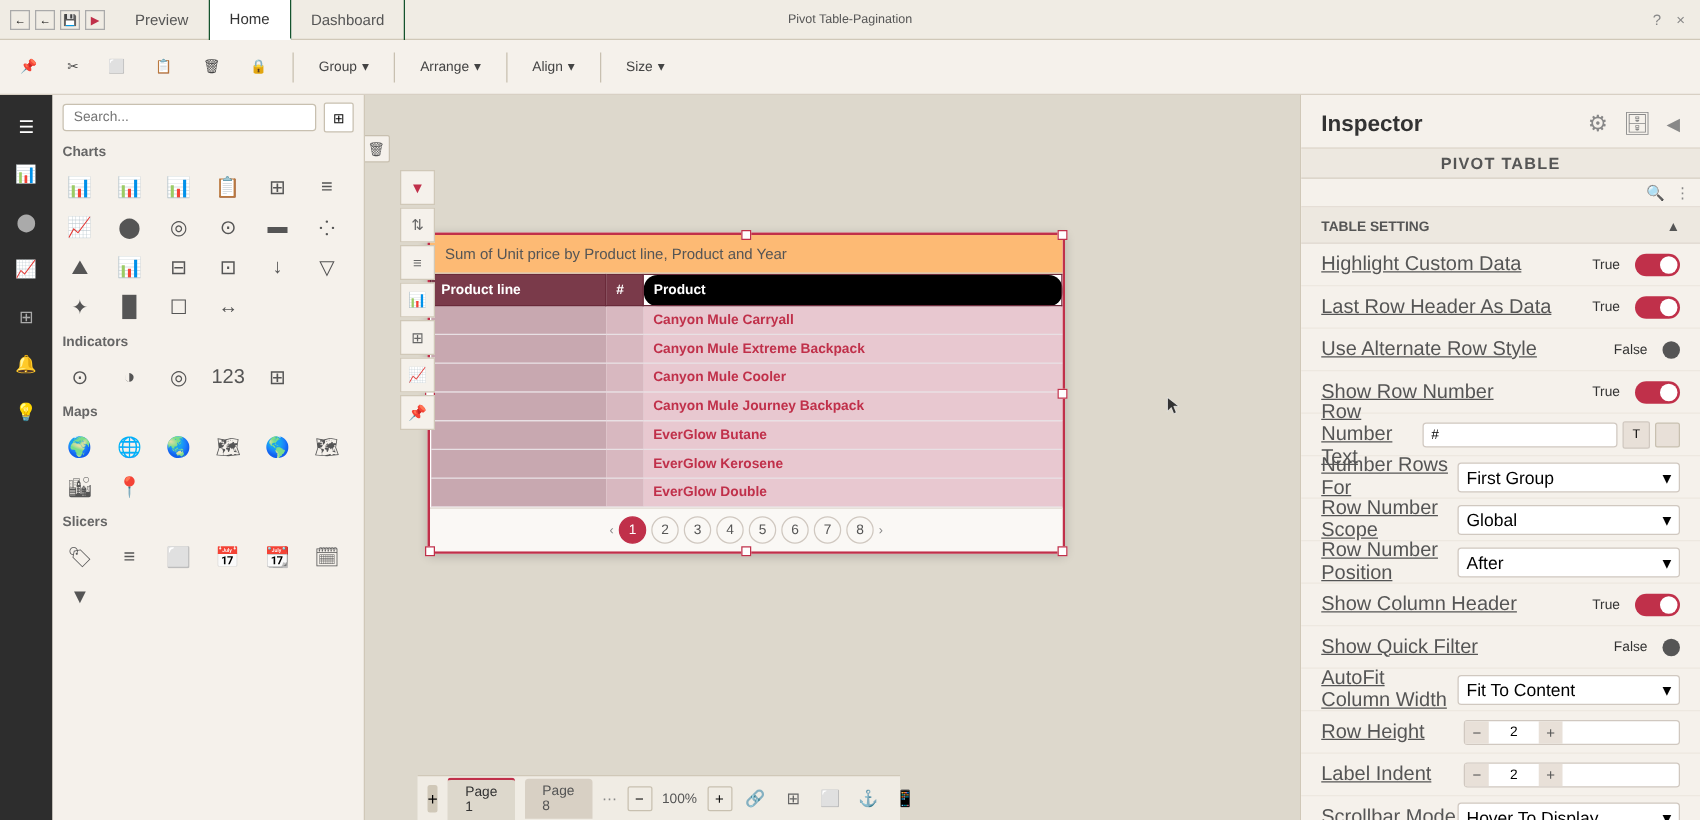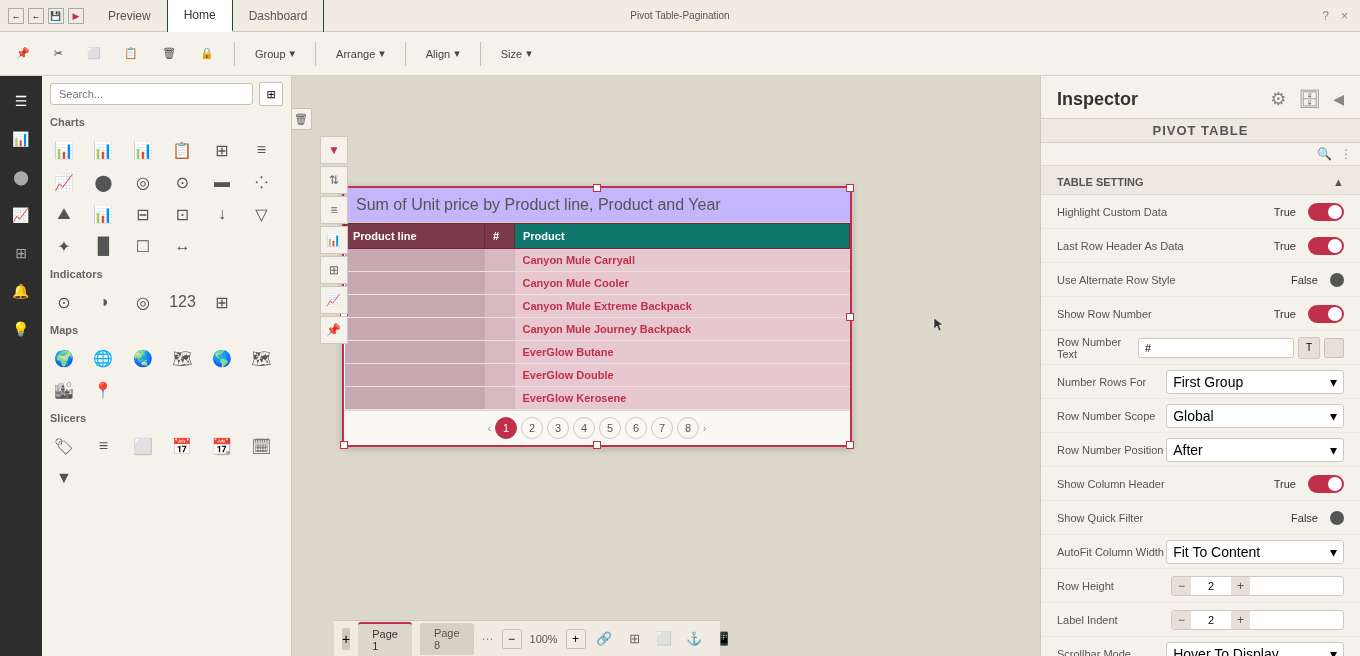--- a/index.html
+++ b/index.html
@@ -80,23 +80,23 @@
       top: 50px;
       left: 30px;
       width: 510px;
       border: 2px solid #c0304a;
       background: #fff;
       box-shadow: 0 2px 8px rgba(0,0,0,0.2);
     }
     .pivot-widget-toolbar-btn { width: 22px; height: 22px; display: flex; align-items: center; justify-content: center; background: #f5f1eb; border: 1px solid #c8c0b0; border-radius: 2px; cursor: pointer; font-size: 11px; color: #555; }
 
     .pivot-title {
-      background: #c4b5fd;
+      background: #fdba74;
       padding: 8px 12px;
-      font-size: 16px;
+      font-size: 12px;
       color: #555;
       border-bottom: 1px solid #d8d0c4;
     }
     .pivot-table { width: 100%; border-collapse: collapse; }
     .pivot-table th {
       background: #7a3a4a;
       color: #fff;
       padding: 6px 8px;
       text-align: left;
       font-size: 11px;
@@ -158,21 +158,21 @@
       border-bottom: 1px solid #e0d8d0;
       background: #ede8e0;
     }
     .inspector-row {
       display: flex;
       align-items: center;
       padding: 6px 16px;
       border-bottom: 1px solid #ede8e0;
       min-height: 34px;
     }
-    .inspector-label { flex: 1; font-size: 11px; color: #555; }
+    .inspector-label { flex: 1; font-size: 16px; color: #555; text-decoration: underline; }
     .inspector-value { font-size: 11px; color: #333; }
     .toggle-switch {
       width: 36px;
       height: 18px;
       border-radius: 9px;
       background: #c0304a;
       position: relative;
       cursor: pointer;
     }
     .toggle-switch::after {
@@ -417,58 +417,58 @@
         <div class="handle" style="bottom:-4px;right:-4px;"></div>
 
         <div class="pivot-title">Sum of Unit price by Product line, Product and Year</div>
 
         <div style="overflow:hidden;">
           <table class="pivot-table">
             <thead>
               <tr>
                 <th class="" style="background:#7a3a4a; width:140px;">Product line</th>
                 <th class="" style="background:#7a3a4a; width:30px;">#</th>
-                <th class="" style="background:#0f766e;">Product</th>
+                <th class="" style="background:#000000;border-radius:11px;">Product</th>
               </tr>
             </thead>
             <tbody>
               <tr>
                 <td class="row-num-col"></td>
                 <td class="hash-col"></td>
                 <td class="product-col">Canyon Mule Carryall</td>
               </tr>
               <tr>
                 <td class="row-num-col"></td>
                 <td class="hash-col"></td>
-                <td class="product-col">Canyon Mule Cooler</td>
+                <td class="product-col">Canyon Mule Extreme Backpack</td>
               </tr>
               <tr>
                 <td class="row-num-col"></td>
                 <td class="hash-col"></td>
-                <td class="product-col">Canyon Mule Extreme Backpack</td>
+                <td class="product-col">Canyon Mule Cooler</td>
               </tr>
               <tr>
                 <td class="row-num-col"></td>
                 <td class="hash-col"></td>
                 <td class="product-col">Canyon Mule Journey Backpack</td>
               </tr>
               <tr>
                 <td class="row-num-col"></td>
                 <td class="hash-col"></td>
                 <td class="product-col">EverGlow Butane</td>
               </tr>
               <tr>
                 <td class="row-num-col"></td>
                 <td class="hash-col"></td>
-                <td class="product-col">EverGlow Double</td>
+                <td class="product-col">EverGlow Kerosene</td>
               </tr>
               <tr>
                 <td class="row-num-col"></td>
                 <td class="hash-col"></td>
-                <td class="product-col">EverGlow Kerosene</td>
+                <td class="product-col">EverGlow Double</td>
               </tr>
             </tbody>
           </table>
         </div>
 
         <div class="pivot-pagination">
           <span class="page-arrow">‹</span>
           <div class="page-btn active">1</div>
           <div class="page-btn">2</div>
           <div class="page-btn">3</div>

